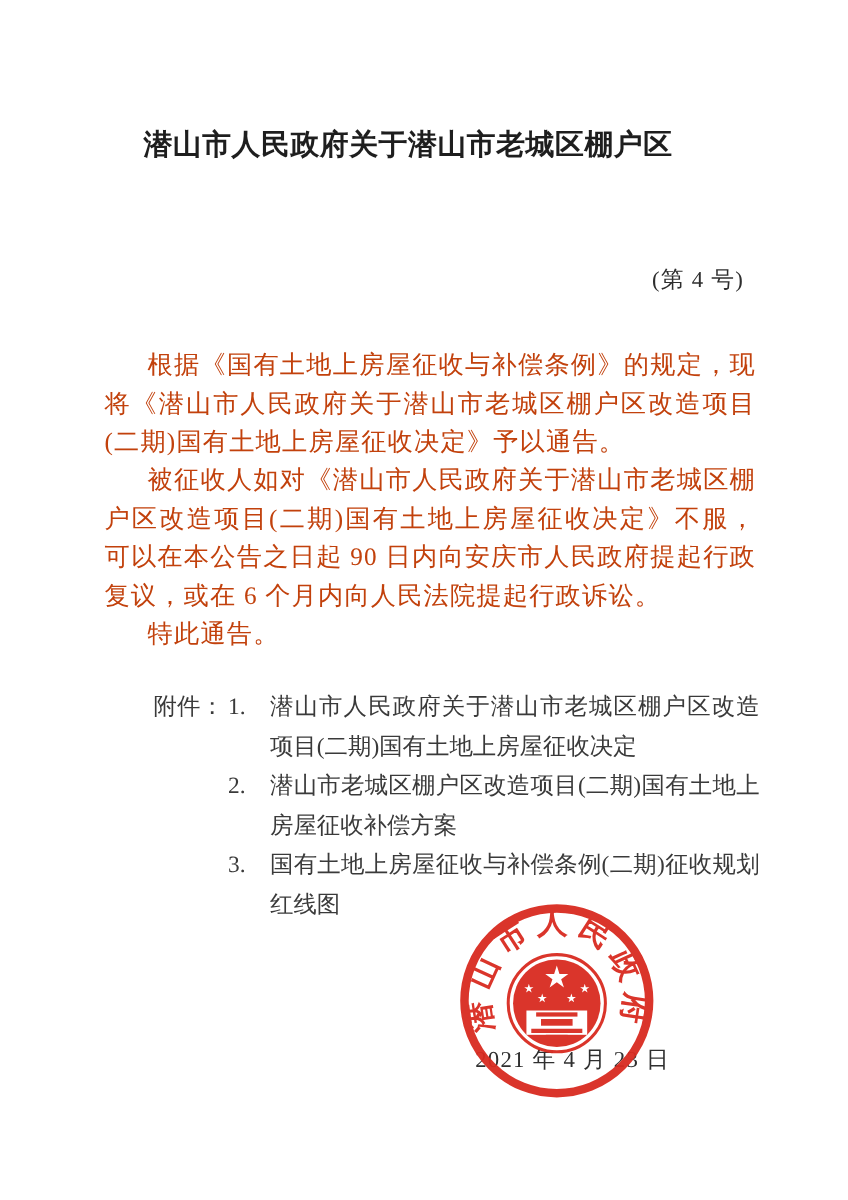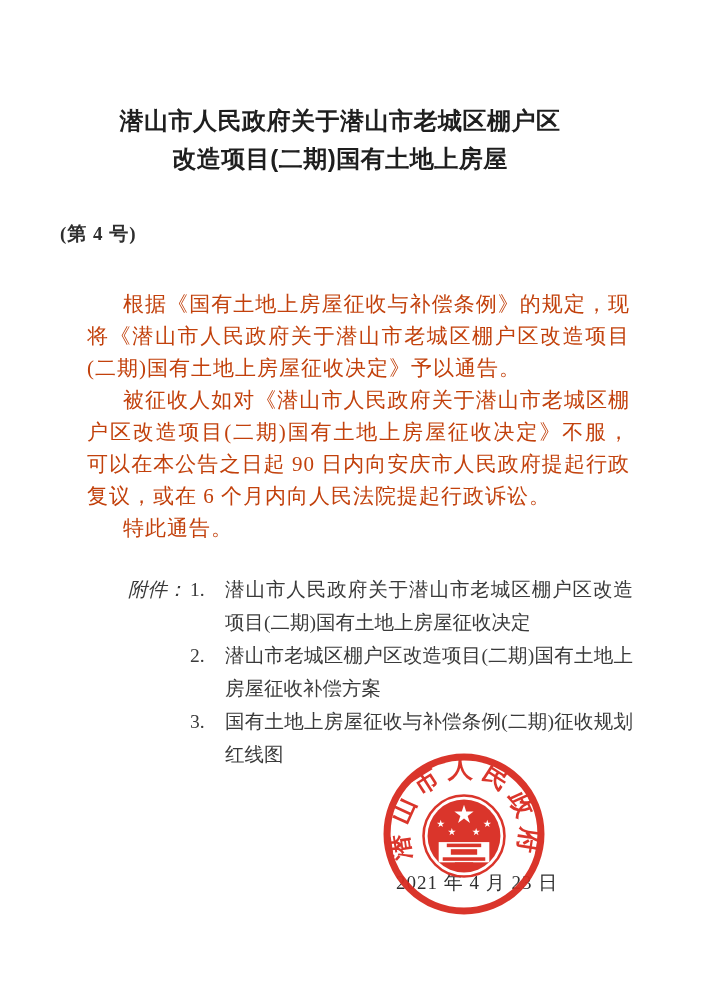--- a/index.html
+++ b/index.html
@@ -27,26 +27,25 @@
     font-size: 24px;
     line-height: 38px;
     color: #1e1e1e;
     letter-spacing: 0.5px;
   }
   .doc-number {
     position: absolute;
     top: 219px;
     left: 60px;
     width: 560px;
-    text-align: left;
+    text-align: right;
     font-size: 19px;
     line-height: 30px;
     color: #2e2e2e;
     letter-spacing: 1px;
-    font-weight: bold;
   }
   .body-text {
     position: absolute;
     top: 288px;
     left: 87px;
     width: 543px;
     font-size: 21px;
     line-height: 32px;
     letter-spacing: 1px;
     text-align: justify;
@@ -62,21 +61,20 @@
     left: 128px;
     width: 505px;
     display: flex;
     font-size: 19.5px;
     line-height: 33px;
     color: #3a3a3a;
   }
   .att-label {
     flex: none;
     width: 62px;
-    font-style: italic;
   }
   .att-list {
     flex: 1;
   }
   .att-item {
     display: flex;
   }
   .att-num {
     flex: none;
     width: 24px;
@@ -110,21 +108,20 @@
     font-weight: 700;
   }
 </style>
 </head>
 <body>
 
 <div class="page">
 
   <div class="title">
     <div>潜山市人民政府关于潜山市老城区棚户区</div>
-    <div>改造项目(二期)国有土地上房屋</div>
   </div>
 
   <div class="doc-number">(第 4 号)</div>
 
   <div class="body-text">
     <p>根据《国有土地上房屋征收与补偿条例》的规定，现将《潜山市人民政府关于潜山市老城区棚户区改造项目(二期)国有土地上房屋征收决定》予以通告。</p>
     <p>被征收人如对《潜山市人民政府关于潜山市老城区棚户区改造项目(二期)国有土地上房屋征收决定》不服，可以在本公告之日起 90 日内向安庆市人民政府提起行政复议，或在 6 个月内向人民法院提起行政诉讼。</p>
     <p>特此通告。</p>
   </div>
 

